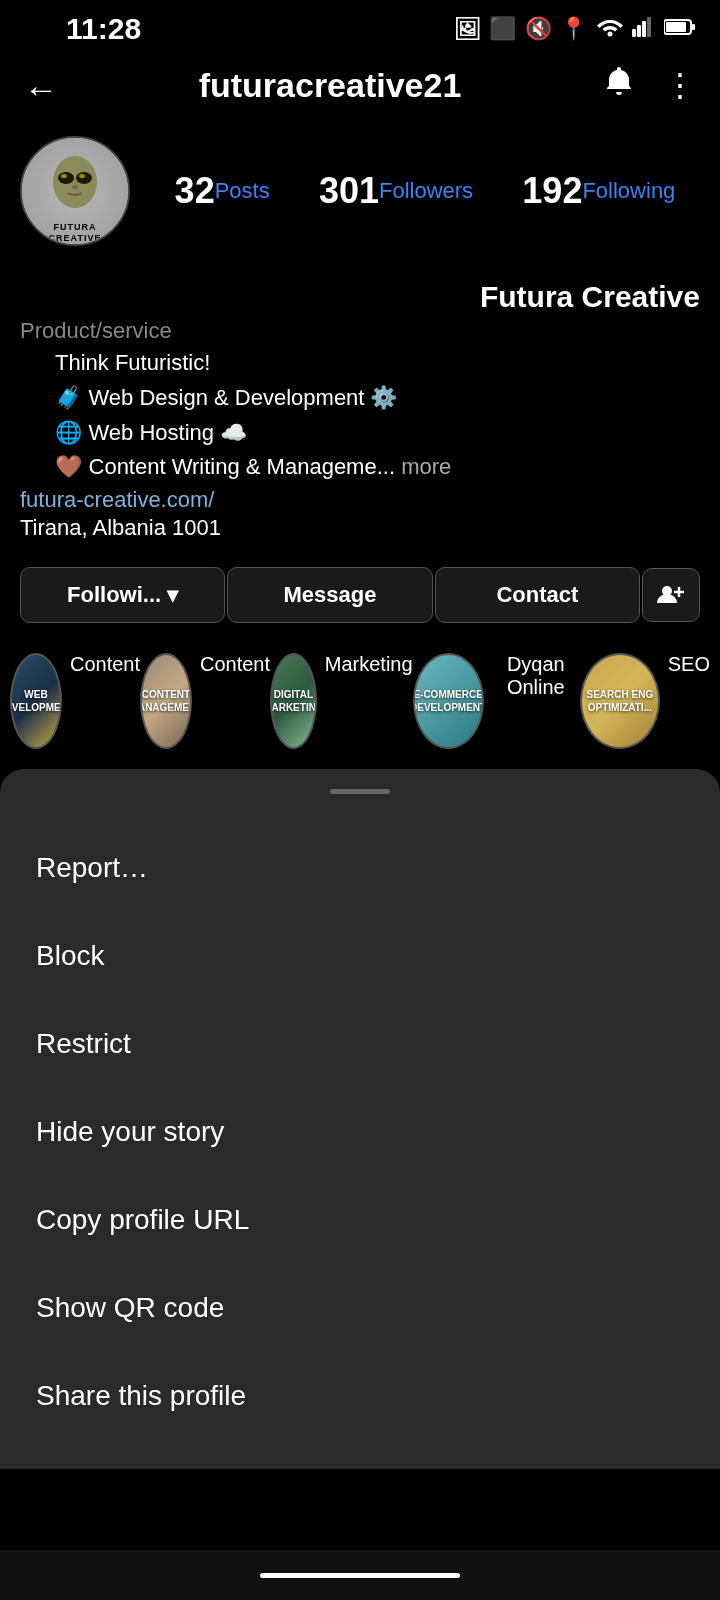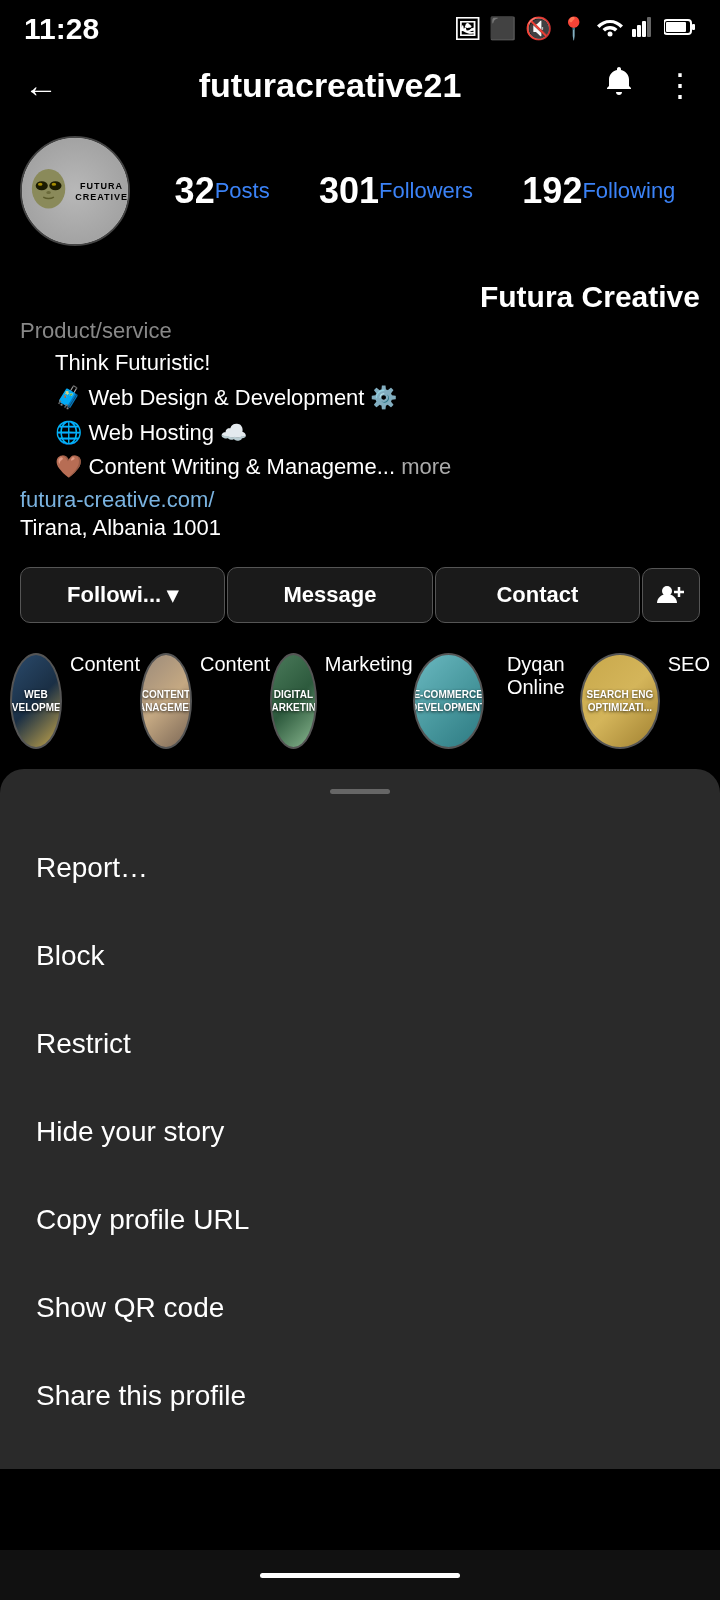--- a/index.html
+++ b/index.html
@@ -16,21 +16,21 @@
 
     
     .status-bar {
       display: flex;
       justify-content: space-between;
       align-items: center;
       padding: 12px 24px 8px;
       font-size: 28px;
       font-weight: 600;
     }
-    .status-time { font-size: 30px; font-weight: 700; }
+    .status-time { font-size: 30px; font-weight: 700; margin-left: 42px; }
     .status-icons { display: flex; gap: 8px; align-items: center; font-size: 22px; }
 
     
     .header {
       display: flex;
       align-items: center;
       justify-content: space-between;
       padding: 10px 24px 20px;
     }
     .header-title { font-size: 34px; font-weight: 700; }
@@ -58,21 +58,21 @@
       display: flex;
       align-items: center;
       justify-content: center;
       border: 2px solid #444;
     }
     .avatar-inner {
       width: 100%;
       height: 100%;
       background: radial-gradient(circle, #b8b8b8 0%, #9a9a9a 100%);
       display: flex;
-      flex-direction: row;
+      flex-direction: column;
       align-items: center;
       justify-content: flex-end;
       position: relative;
     }
     .alien-face {
       width: 70px;
       height: 70px;
     }
     .futura-text-below {
       font-size: 9px;

